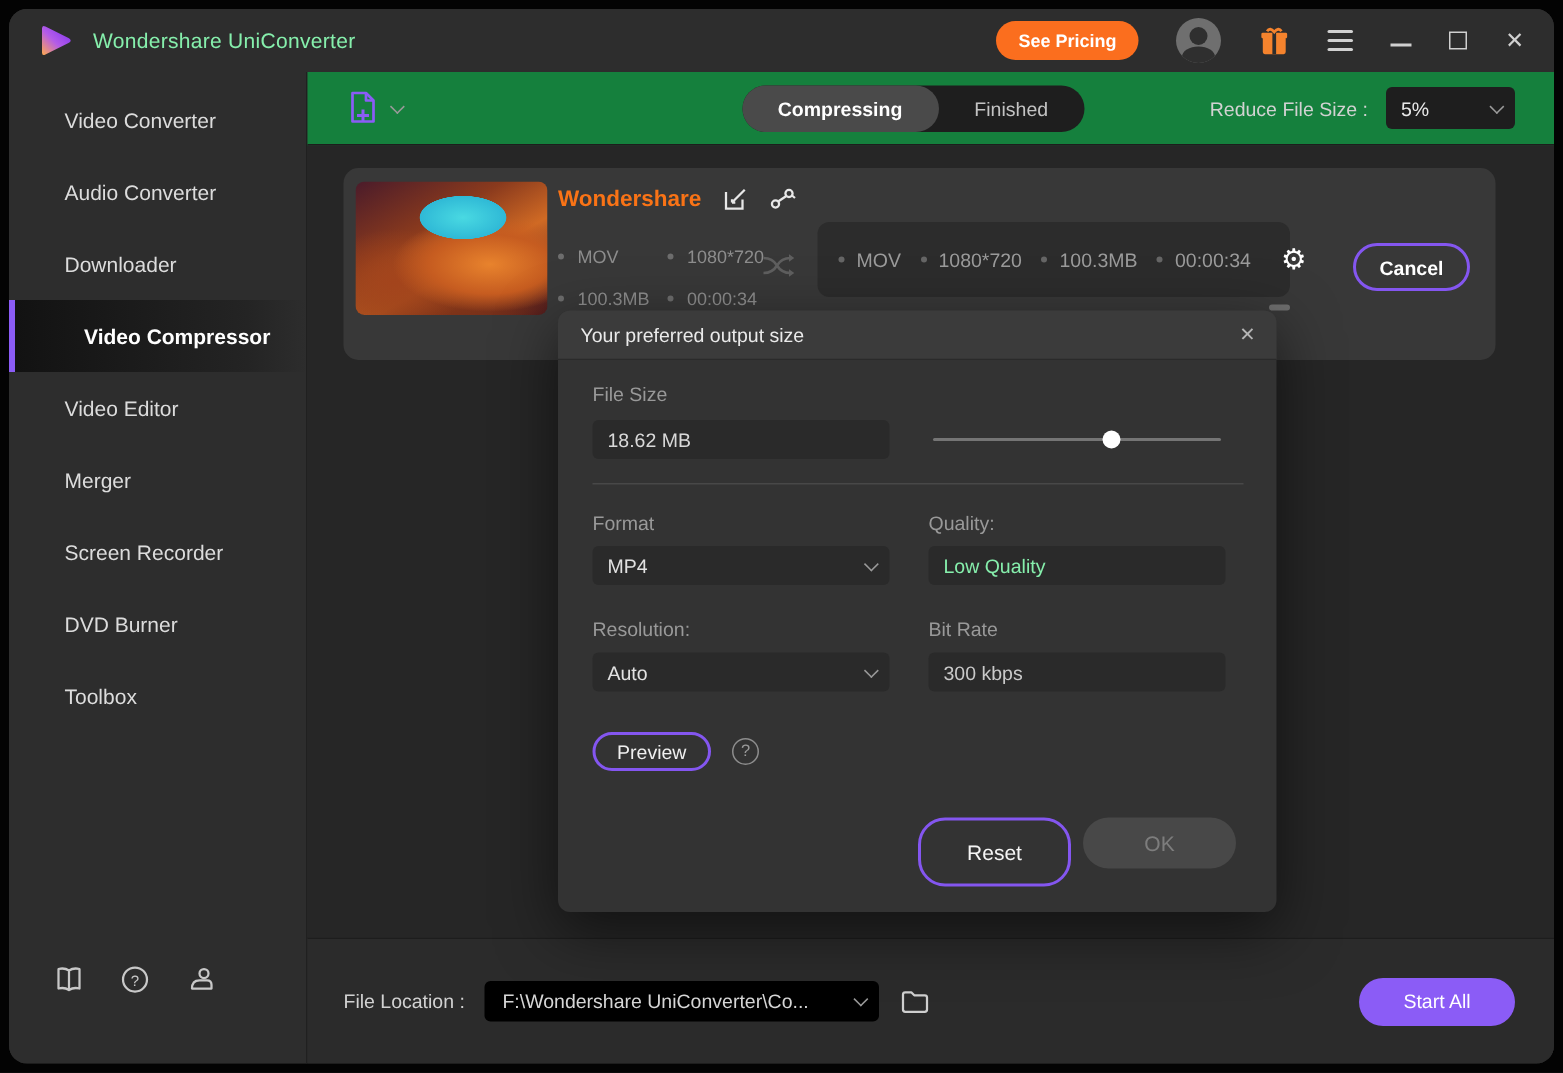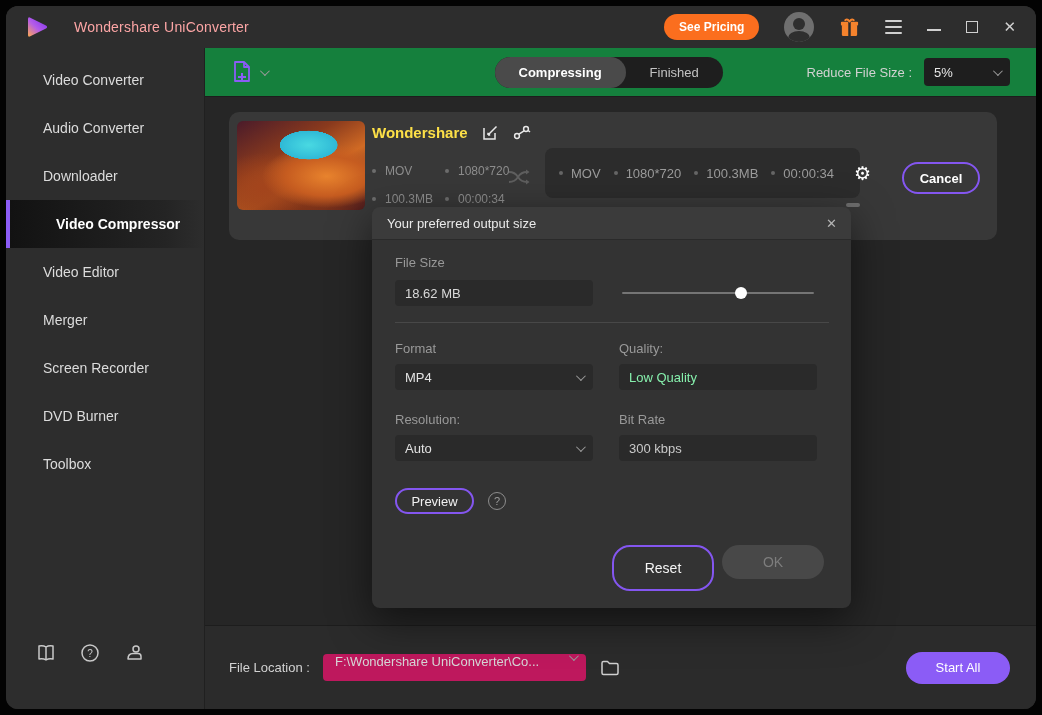--- a/index.html
+++ b/index.html
@@ -2,21 +2,21 @@
 <html><head>
 <meta charset="utf-8">
 <style>
   * { margin:0; padding:0; box-sizing:border-box; }
   html,body { width:1042px; height:715px; background:#030303; font-family:"Liberation Sans", sans-serif; overflow:hidden; }
   .window { position:absolute; left:6px; top:6px; width:1030px; height:703px; background:#2d2d2d; border-radius:12px; overflow:hidden; }
 
   
   .titlebar { height:42px; display:flex; align-items:center; padding:0 20px 0 18px; background:#2d2d2d; }
   .logo { width:26px; height:26px; flex:0 0 auto; }
-  .app-title { color:#fca5a5; font-size:14px; margin-left:24px; letter-spacing:.2px; }
+  .app-title { color:#86efac; font-size:14px; margin-left:12px; letter-spacing:.2px; }
   .tb-right { margin-left:auto; display:flex; align-items:center; gap:25px; }
   .pricing-btn { background:#fb6e1e; color:#fff; font-size:12px; font-weight:bold; padding:6px 15px; border-radius:15px; cursor:pointer; }
   .avatar { width:30px; height:30px; border-radius:50%; background:#6f6f6f; position:relative; overflow:hidden; }
   .avatar .head { position:absolute; left:9px; top:6px; width:12px; height:12px; border-radius:50%; background:#2f2f2f; }
   .avatar .bust { position:absolute; left:4px; top:19px; width:22px; height:14px; border-radius:50%; background:#2f2f2f; }
   .burger { display:flex; flex-direction:column; gap:4px; cursor:pointer; }
   .burger i { display:block; width:17px; height:2px; background:#d0d0d0; border-radius:1px; }
   .win-min { width:14px; height:2px; background:#d0d0d0; margin-top:6px; cursor:pointer; }
   .win-max { width:12px; height:12px; border:1.6px solid #d0d0d0; cursor:pointer; }
   .win-close { color:#d0d0d0; font-size:15px; cursor:pointer; font-family:"DejaVu Sans", sans-serif; }
@@ -45,21 +45,21 @@
   .file-card { position:absolute; left:24px; top:15px; width:768px; height:128px; background:#383838; border-radius:10px; }
   .thumb { position:absolute; left:8px; top:9px; width:128px; height:89px; border-radius:6px;
     background:
       radial-gradient(ellipse 52px 26px at 56% 27%, #49d9e2 0%, #2fb9d6 55%, rgba(0,0,0,0) 56%),
       radial-gradient(ellipse 90px 44px at 70% 62%, #e8832d 0%, #c65c20 45%, rgba(0,0,0,0) 72%),
       radial-gradient(ellipse 70px 50px at 20% 75%, #a3441c 0%, rgba(0,0,0,0) 70%),
       radial-gradient(ellipse 120px 70px at 50% 110%, #7a2f16 0%, rgba(0,0,0,0) 80%),
       linear-gradient(150deg,#4a1b2a 0%, #8a3a1d 35%, #d06a24 60%, #3a1220 100%);
   }
   .task-head { position:absolute; left:143px; top:12px; display:flex; align-items:center; gap:14px; }
-  .task-title { color:#fde047; font-size:15px; font-weight:bold; }
+  .task-title { color:#f97316; font-size:15px; font-weight:bold; }
   .meta-row { position:absolute; left:143px; display:flex; font-size:12px; color:#8d8d8d; }
   .meta-row.r1 { top:52px; } .meta-row.r2 { top:80px; }
   .meta-item { display:flex; align-items:center; }
   .meta-item::before { content:""; width:4px; height:4px; border-radius:50%; background:#6d6d6d; margin-right:9px; }
   .meta-item.c1 { width:73px; }
   .shuffle { position:absolute; left:278px; top:56px; }
   .out-panel { position:absolute; left:316px; top:36px; width:315px; height:50px; background:#2c2c2c; border-radius:8px; display:flex; align-items:center; padding:0 10px 0 14px; }
   .out-meta { display:flex; gap:13px; font-size:13px; color:#9b9b9b; flex:1; }
   .out-meta .meta-item::before { margin-right:8px; background:#666; }
   .out-divider { width:1px; height:28px; background:#4a4a4a; margin:0 10px; }
@@ -89,21 +89,21 @@
   .preview-row { display:flex; align-items:center; gap:14px; margin-top:5px; }
   .preview-btn { width:79px; height:26px; border:2px solid #8456f0; border-radius:14px; display:flex; align-items:center; justify-content:center; color:#f0f0f0; font-size:13px; cursor:pointer; }
   .help-circle { width:18px; height:18px; border:1.5px solid #8d8d8d; border-radius:50%; color:#9a9a9a; font-size:11px; display:flex; align-items:center; justify-content:center; cursor:pointer; }
   .dlg-footer { position:absolute; right:27px; bottom:17px; display:flex; gap:8px; }
   .reset-btn { width:102px; height:46px; border:2px solid #8456f0; border-radius:18px; display:flex; align-items:center; justify-content:center; color:#f5f5f5; font-size:14px; cursor:pointer; }
   .ok-btn { width:102px; height:34px; background:#484848; border-radius:18px; display:flex; align-items:center; justify-content:center; color:#7d7d7d; font-size:14px; cursor:pointer; }
 
   
   .bottombar { height:84px; border-top:1px solid #1d1d1d; background:#2b2b2b; display:flex; align-items:center; padding:0 26px 0 24px; }
   .loc-label { font-size:13px; color:#d2d2d2; }
-  .loc-select { width:263px; height:27px; background:#be185d; border-radius:4px; display:flex; align-items:flex-start; padding:0 10px 0 12px; margin-left:13px; cursor:pointer; }
+  .loc-select { width:263px; height:27px; background:#000000; border-radius:4px; display:flex; align-items:center; padding:0 10px 0 12px; margin-left:13px; cursor:pointer; }
   .loc-select span { color:#d6d6d6; font-size:13px; flex:1; white-space:nowrap; overflow:hidden; }
   .folder-ico { margin-left:14px; cursor:pointer; }
   .start-all { margin-left:auto; width:104px; height:32px; background:#8b5cf6; border-radius:16px; display:flex; align-items:center; justify-content:center; color:#ffffff; font-size:13px; font-weight:normal; cursor:pointer; }
 </style>
 </head>
 <body>
 
 <div class="window">
 
   <div class="titlebar">

